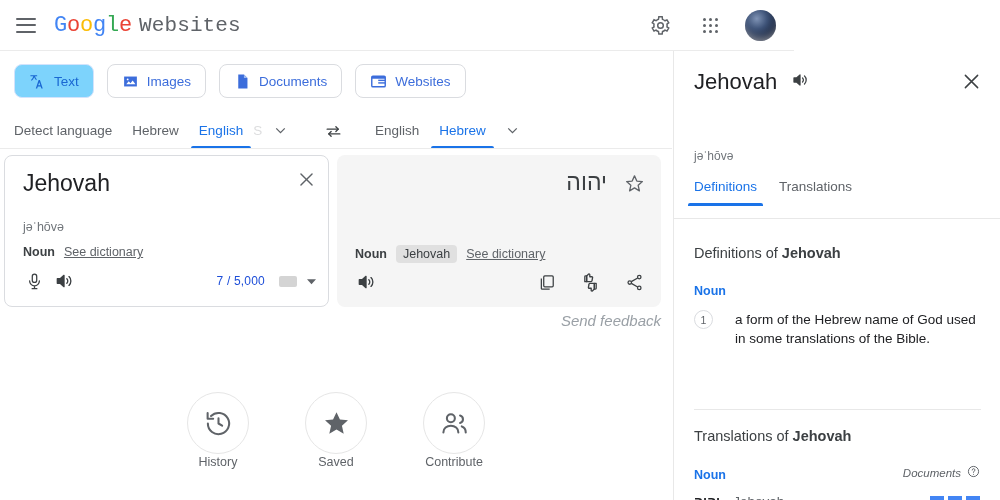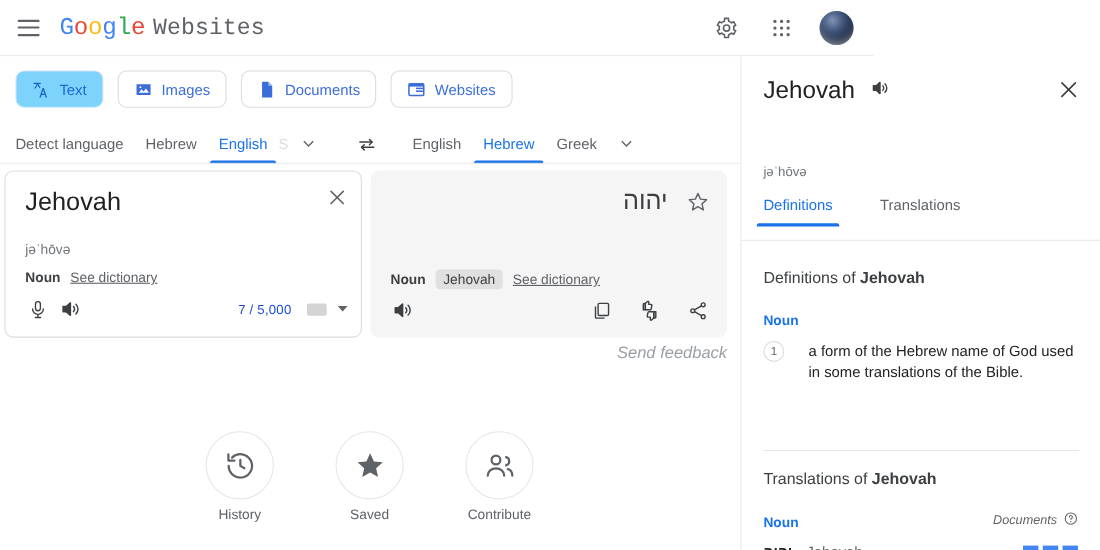--- a/index.html
+++ b/index.html
@@ -110,29 +110,29 @@
     text-align: right; font-size: 15px; color: #9aa0a6; font-style: italic; cursor: pointer;
   }
 
   
   .quick-actions { position: absolute; left: 0; top: 392px; width: 672px; display: flex; justify-content: center; gap: 56px; }
   .qa { display: flex; flex-direction: column; align-items: center; cursor: pointer; }
   .qa-circle {
     width: 62px; height: 62px; border-radius: 50%; border: 1px solid #e6e6e6;
     display: flex; align-items: center; justify-content: center; background: #fff;
   }
-  .qa-label { margin-top: 7px; font-size: 12.5px; color: #5f6368; }
+  .qa-label { margin-top: 1px; font-size: 12.5px; color: #5f6368; }
 
   
   .sidebar { position: absolute; left: 673px; top: 51px; width: 327px; height: 449px; background: #fff; border-left: 1px solid #e8e8e8; }
   .sb-title-row { position: absolute; left: 20px; top: 18px; display: flex; align-items: center; gap: 14px; }
   .sb-title { font-size: 22px; color: #202124; }
   .sb-close { position: absolute; right: 18px; top: 20px; cursor: pointer; }
   .sb-phon { position: absolute; left: 20px; top: 98px; font-size: 12px; color: #70757a; }
-  .sb-tabs { position: absolute; left: 20px; top: 128px; display: flex; gap: 43px; }
+  .sb-tabs { position: absolute; left: 20px; top: 128px; display: flex; gap: 22px; }
   .sb-tab { font-size: 13.5px; color: #5f6368; padding-bottom: 12px; cursor: pointer; position: relative; }
   .sb-tab.active { color: #1a73e8; font-weight: 500; }
   .sb-tab.active::after { content: ""; position: absolute; left: -6px; right: -6px; bottom: 0; height: 3px; background: #1a73e8; border-radius: 2px 2px 0 0; }
   .sb-tabs-line { position: absolute; left: 0; top: 167px; width: 327px; height: 1px; background: #e8e8e8; }
 
   .sb-section-title { position: absolute; left: 20px; font-size: 14.5px; color: #3c4043; }
   #defs-title { top: 194px; }
   .sb-pos { position: absolute; left: 20px; font-size: 12.5px; color: #1a73e8; font-weight: 700; }
   #defs-pos { top: 233px; }
   .def-item { position: absolute; left: 20px; top: 259px; display: flex; gap: 22px; width: 285px; }
@@ -241,21 +241,20 @@
       <svg width="19" height="19" viewBox="0 0 24 24" fill="none" stroke="#3c4043" stroke-width="1.7" stroke-linecap="round" stroke-linejoin="round">
         <path d="M4 9h14"></path>
           <path d="M15 6l3 3-3 3"></path>
         <path d="M20 15H6"></path>
           <path d="M9 12l-3 3 3 3"></path>
       </svg>
     </div>
     <div class="lang-group lang-tgt">
       <div class="lang-chip">English</div>
       <div class="lang-chip sel">Hebrew</div>
-      <div class="lang-chip">Greek</div>
       <div class="chev">
         <svg width="17" height="17" viewBox="0 0 24 24" fill="none" stroke="#5f6368" stroke-width="1.8">
             <path d="M6 9l6 6 6-6"></path>
           </svg>
       </div>
     </div>
   </div>
   <div class="bar-line"></div>
 
   <div class="src-panel">

